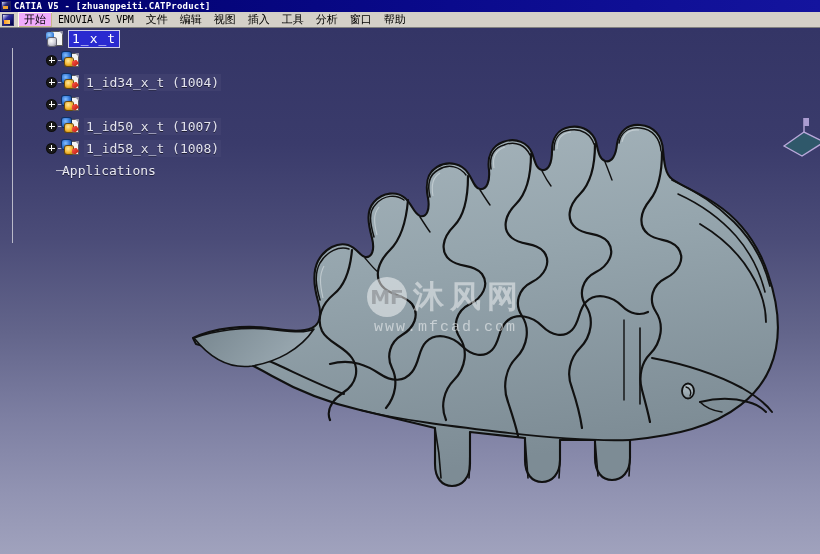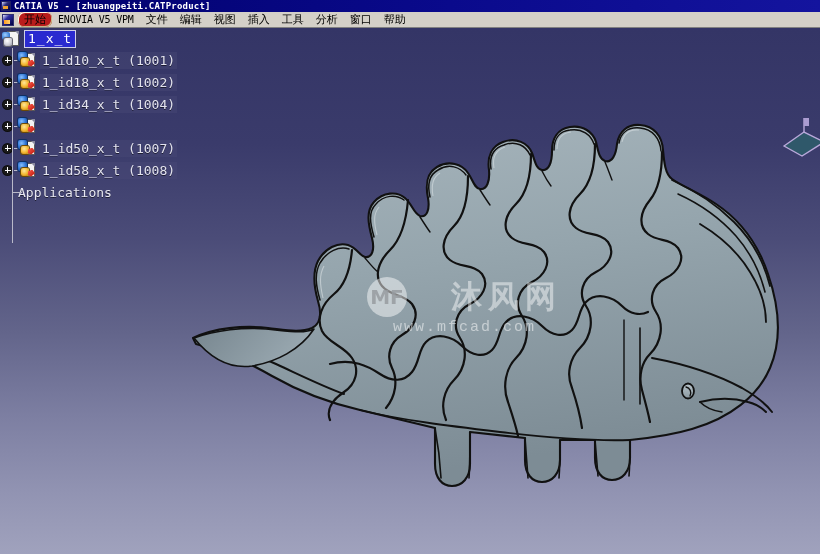--- a/index.html
+++ b/index.html
@@ -83,23 +83,22 @@
   }
   .menuitem {
     font-size: 11px;
     color: #000000;
     padding: 1px 6px;
     line-height: 13px;
     white-space: nowrap;
     cursor: default;
   }
   .menuitem.sel {
-    background: #b91c1c;
+    background: #f0abfc;
     box-shadow: inset 1px 1px 0 #fffbe8, inset -1px -1px 0 #c8b888;
-    border-radius: 6px;
   }
   .menuitem.mono {
     font-family: "DejaVu Sans Mono", "Liberation Mono", monospace;
     font-size: 10px;
     letter-spacing: -0.2px;
     text-align: right;
   }
 
   
   #viewport {
@@ -117,20 +116,21 @@
     overflow: hidden;
   }
 
   
   #spectree {
     position: absolute;
     left: 0; top: 0;
     width: 200px;
     padding-top: 1px;
     z-index: 6;
+    padding-left: 44px;
   }
   .tree-root-row,
   .tree-row {
     position: relative;
     height: 22px;
     display: flex;
     align-items: center;
     white-space: nowrap;
   }
   .tree-root-row { height: 20px; padding-left: 2px; }
@@ -324,21 +324,20 @@
     left: 367px; top: 248px;
     z-index: 3;
     display: flex;
     flex-direction: column;
     align-items: center;
     pointer-events: none;
   }
   #watermark .wm-top {
     display: flex;
     align-items: center;
-    gap: 38px;
   }
   #watermark .wm-logo {
     position: relative;
     width: 40px; height: 40px;
     margin-right: 6px;
   }
   #watermark .wm-logo .ring {
     position: absolute;
     left: 0; top: 0;
     width: 40px; height: 40px;
@@ -626,101 +625,85 @@
             <div class="hbar"></div>
             <div class="vbar"></div>
           </div>
         <div class="stub"></div>
         <div class="part-icon">
             <div class="page"></div>
             <div class="gearblue"></div>
             <div class="gearyellow"></div>
             <div class="redmark"></div>
           </div>
-        <div class="tree-label">1_id10_x_t  (1001)</div>
       </div>
+
+
 
       <div class="tree-row">
         <div class="expander">
             <div class="knob"></div>
             <div class="hbar"></div>
             <div class="vbar"></div>
           </div>
         <div class="stub"></div>
         <div class="part-icon">
             <div class="page"></div>
             <div class="gearblue"></div>
             <div class="gearyellow"></div>
             <div class="redmark"></div>
           </div>
-        <div class="tree-label">1_id18_x_t  (1002)</div>
+        <div class="tree-label">1_id34_x_t  (1004)</div>
       </div>
-
 
       <div class="tree-row">
         <div class="expander">
             <div class="knob"></div>
             <div class="hbar"></div>
             <div class="vbar"></div>
           </div>
         <div class="stub"></div>
         <div class="part-icon">
             <div class="page"></div>
             <div class="gearblue"></div>
             <div class="gearyellow"></div>
             <div class="redmark"></div>
           </div>
-        <div class="tree-label">1_id34_x_t  (1004)</div>
       </div>
+
 
       <div class="tree-row">
         <div class="expander">
             <div class="knob"></div>
             <div class="hbar"></div>
             <div class="vbar"></div>
           </div>
         <div class="stub"></div>
         <div class="part-icon">
             <div class="page"></div>
             <div class="gearblue"></div>
             <div class="gearyellow"></div>
             <div class="redmark"></div>
           </div>
+        <div class="tree-label">1_id50_x_t  (1007)</div>
       </div>
-
 
       <div class="tree-row">
         <div class="expander">
             <div class="knob"></div>
             <div class="hbar"></div>
             <div class="vbar"></div>
           </div>
         <div class="stub"></div>
         <div class="part-icon">
             <div class="page"></div>
             <div class="gearblue"></div>
             <div class="gearyellow"></div>
             <div class="redmark"></div>
           </div>
-        <div class="tree-label">1_id50_x_t  (1007)</div>
-      </div>
-
-      <div class="tree-row">
-        <div class="expander">
-            <div class="knob"></div>
-            <div class="hbar"></div>
-            <div class="vbar"></div>
-          </div>
-        <div class="stub"></div>
-        <div class="part-icon">
-            <div class="page"></div>
-            <div class="gearblue"></div>
-            <div class="gearyellow"></div>
-            <div class="redmark"></div>
-          </div>
         <div class="tree-label">1_id58_x_t  (1008)</div>
       </div>
 
       <div class="tree-row apps-row">
         <div class="elbow"></div>
         <div class="tree-label plain">Applications</div>
       </div>
     </div>
 
   </div>

